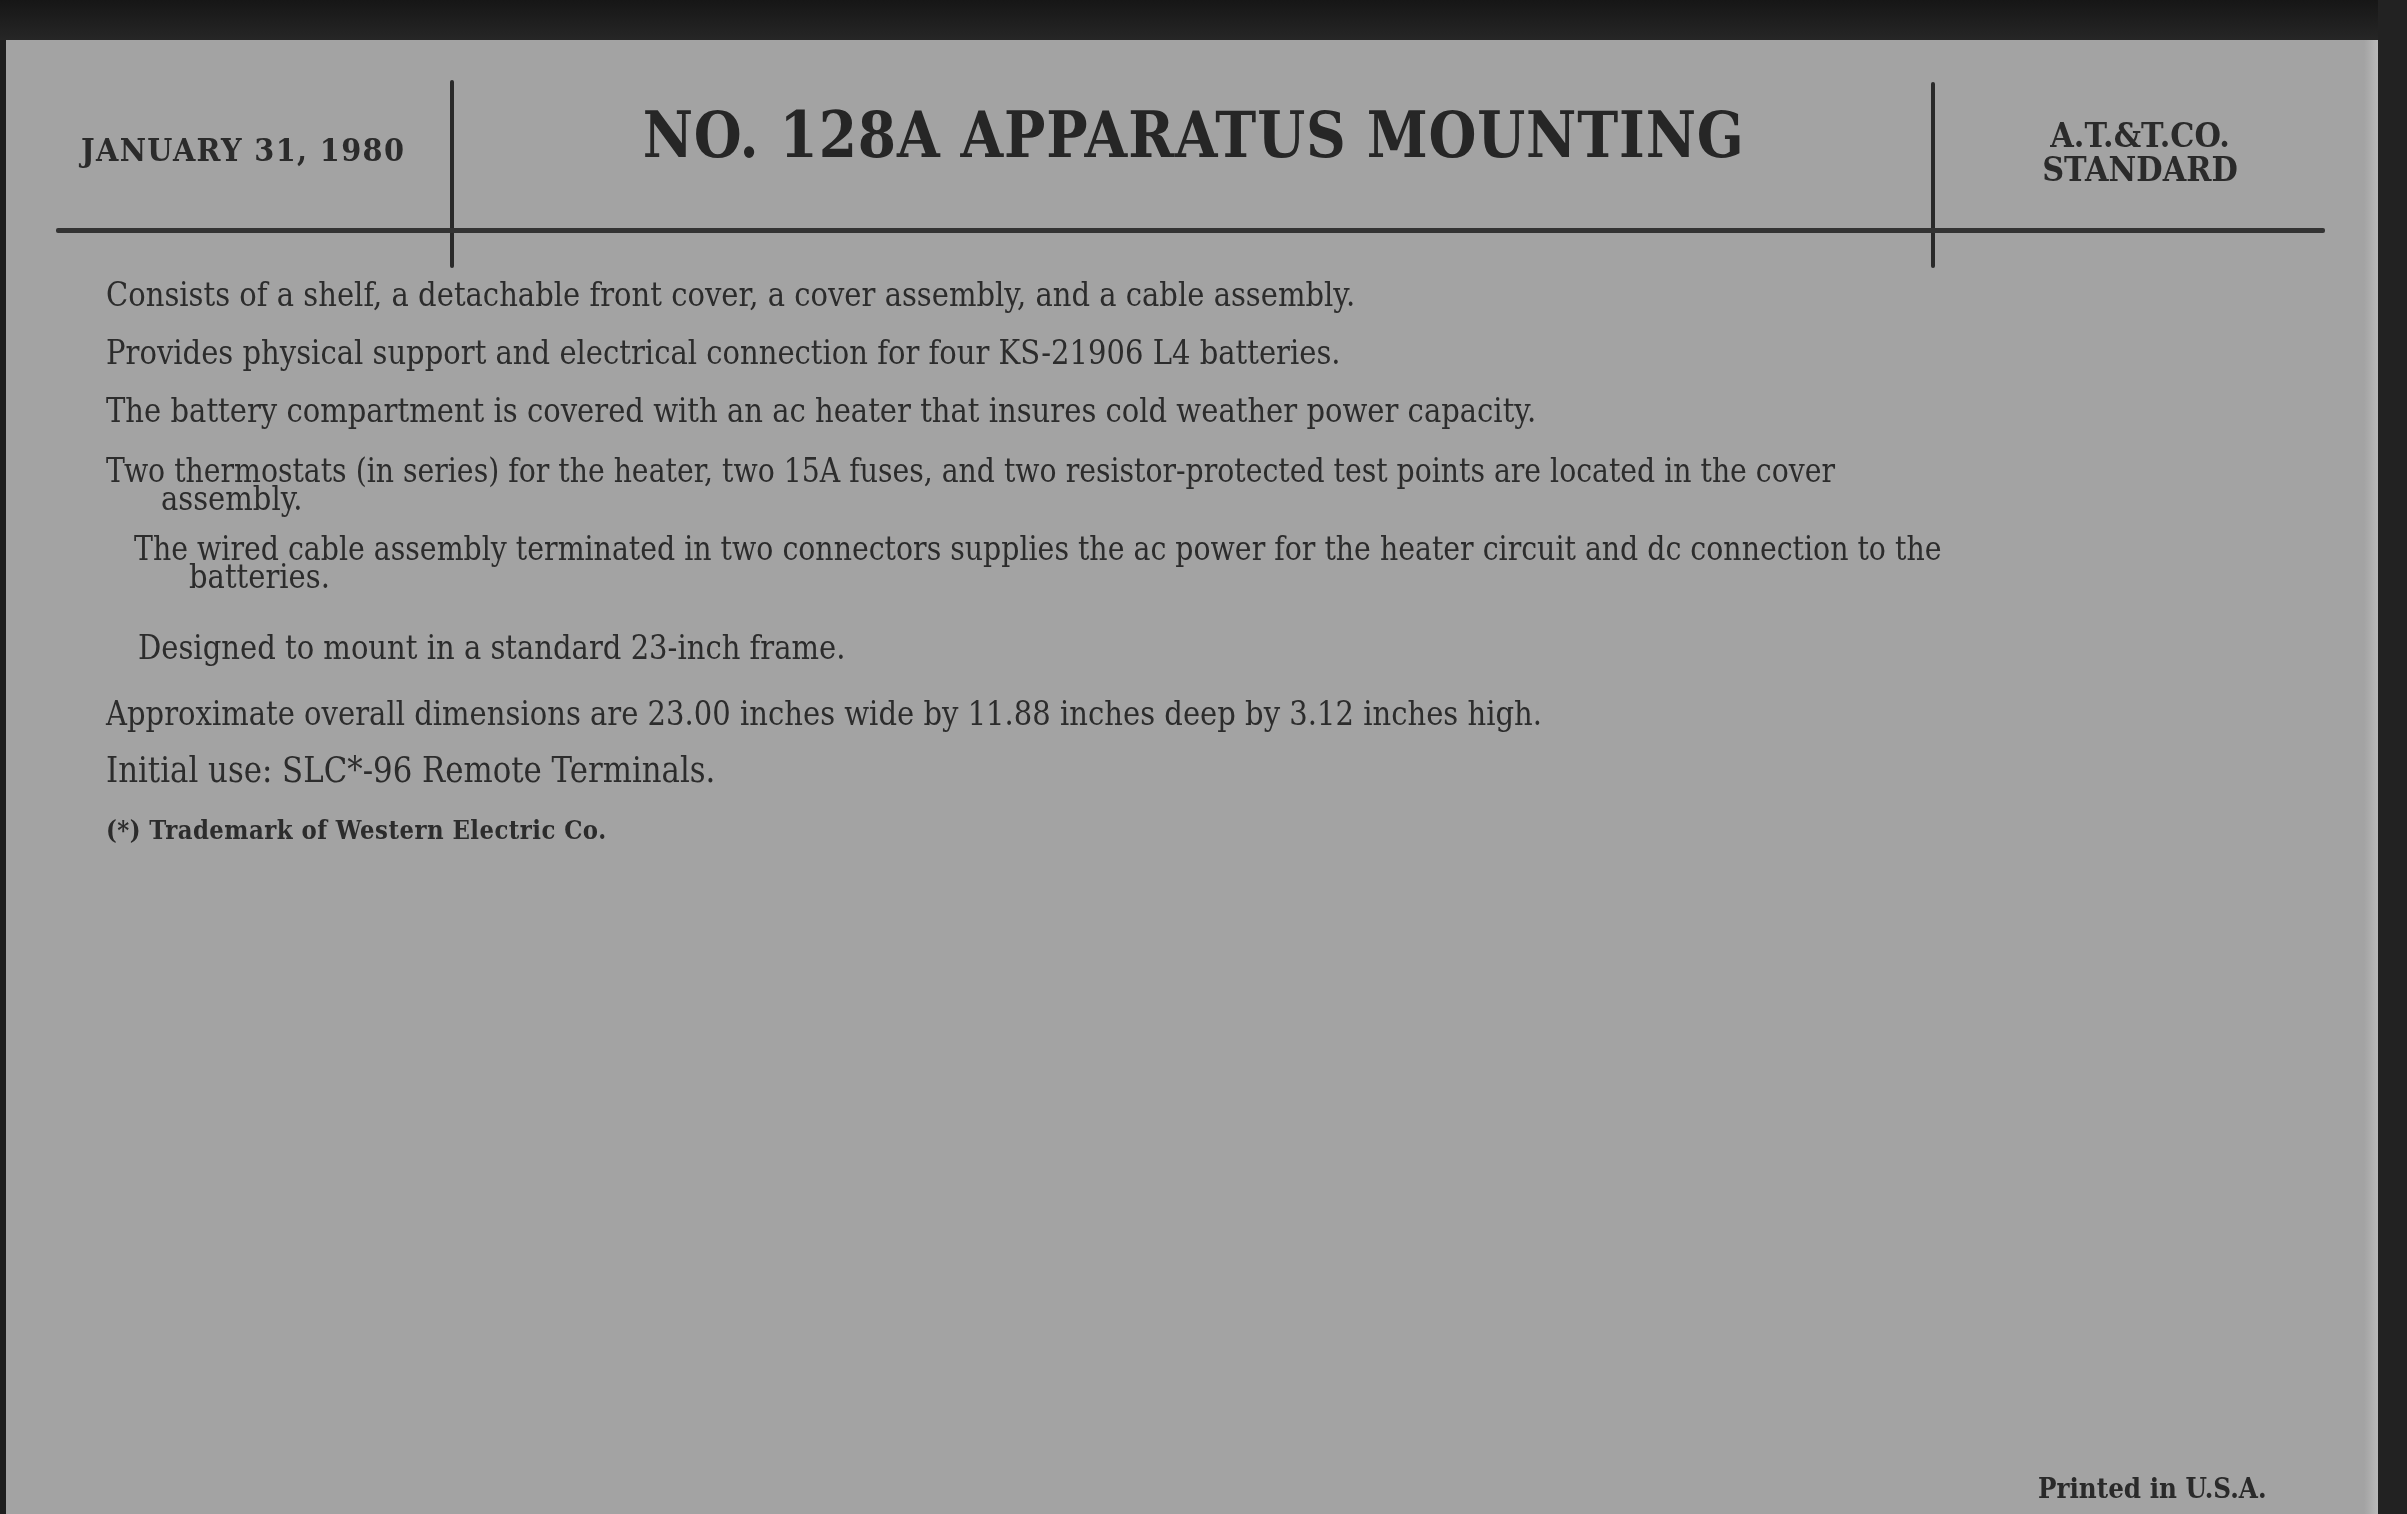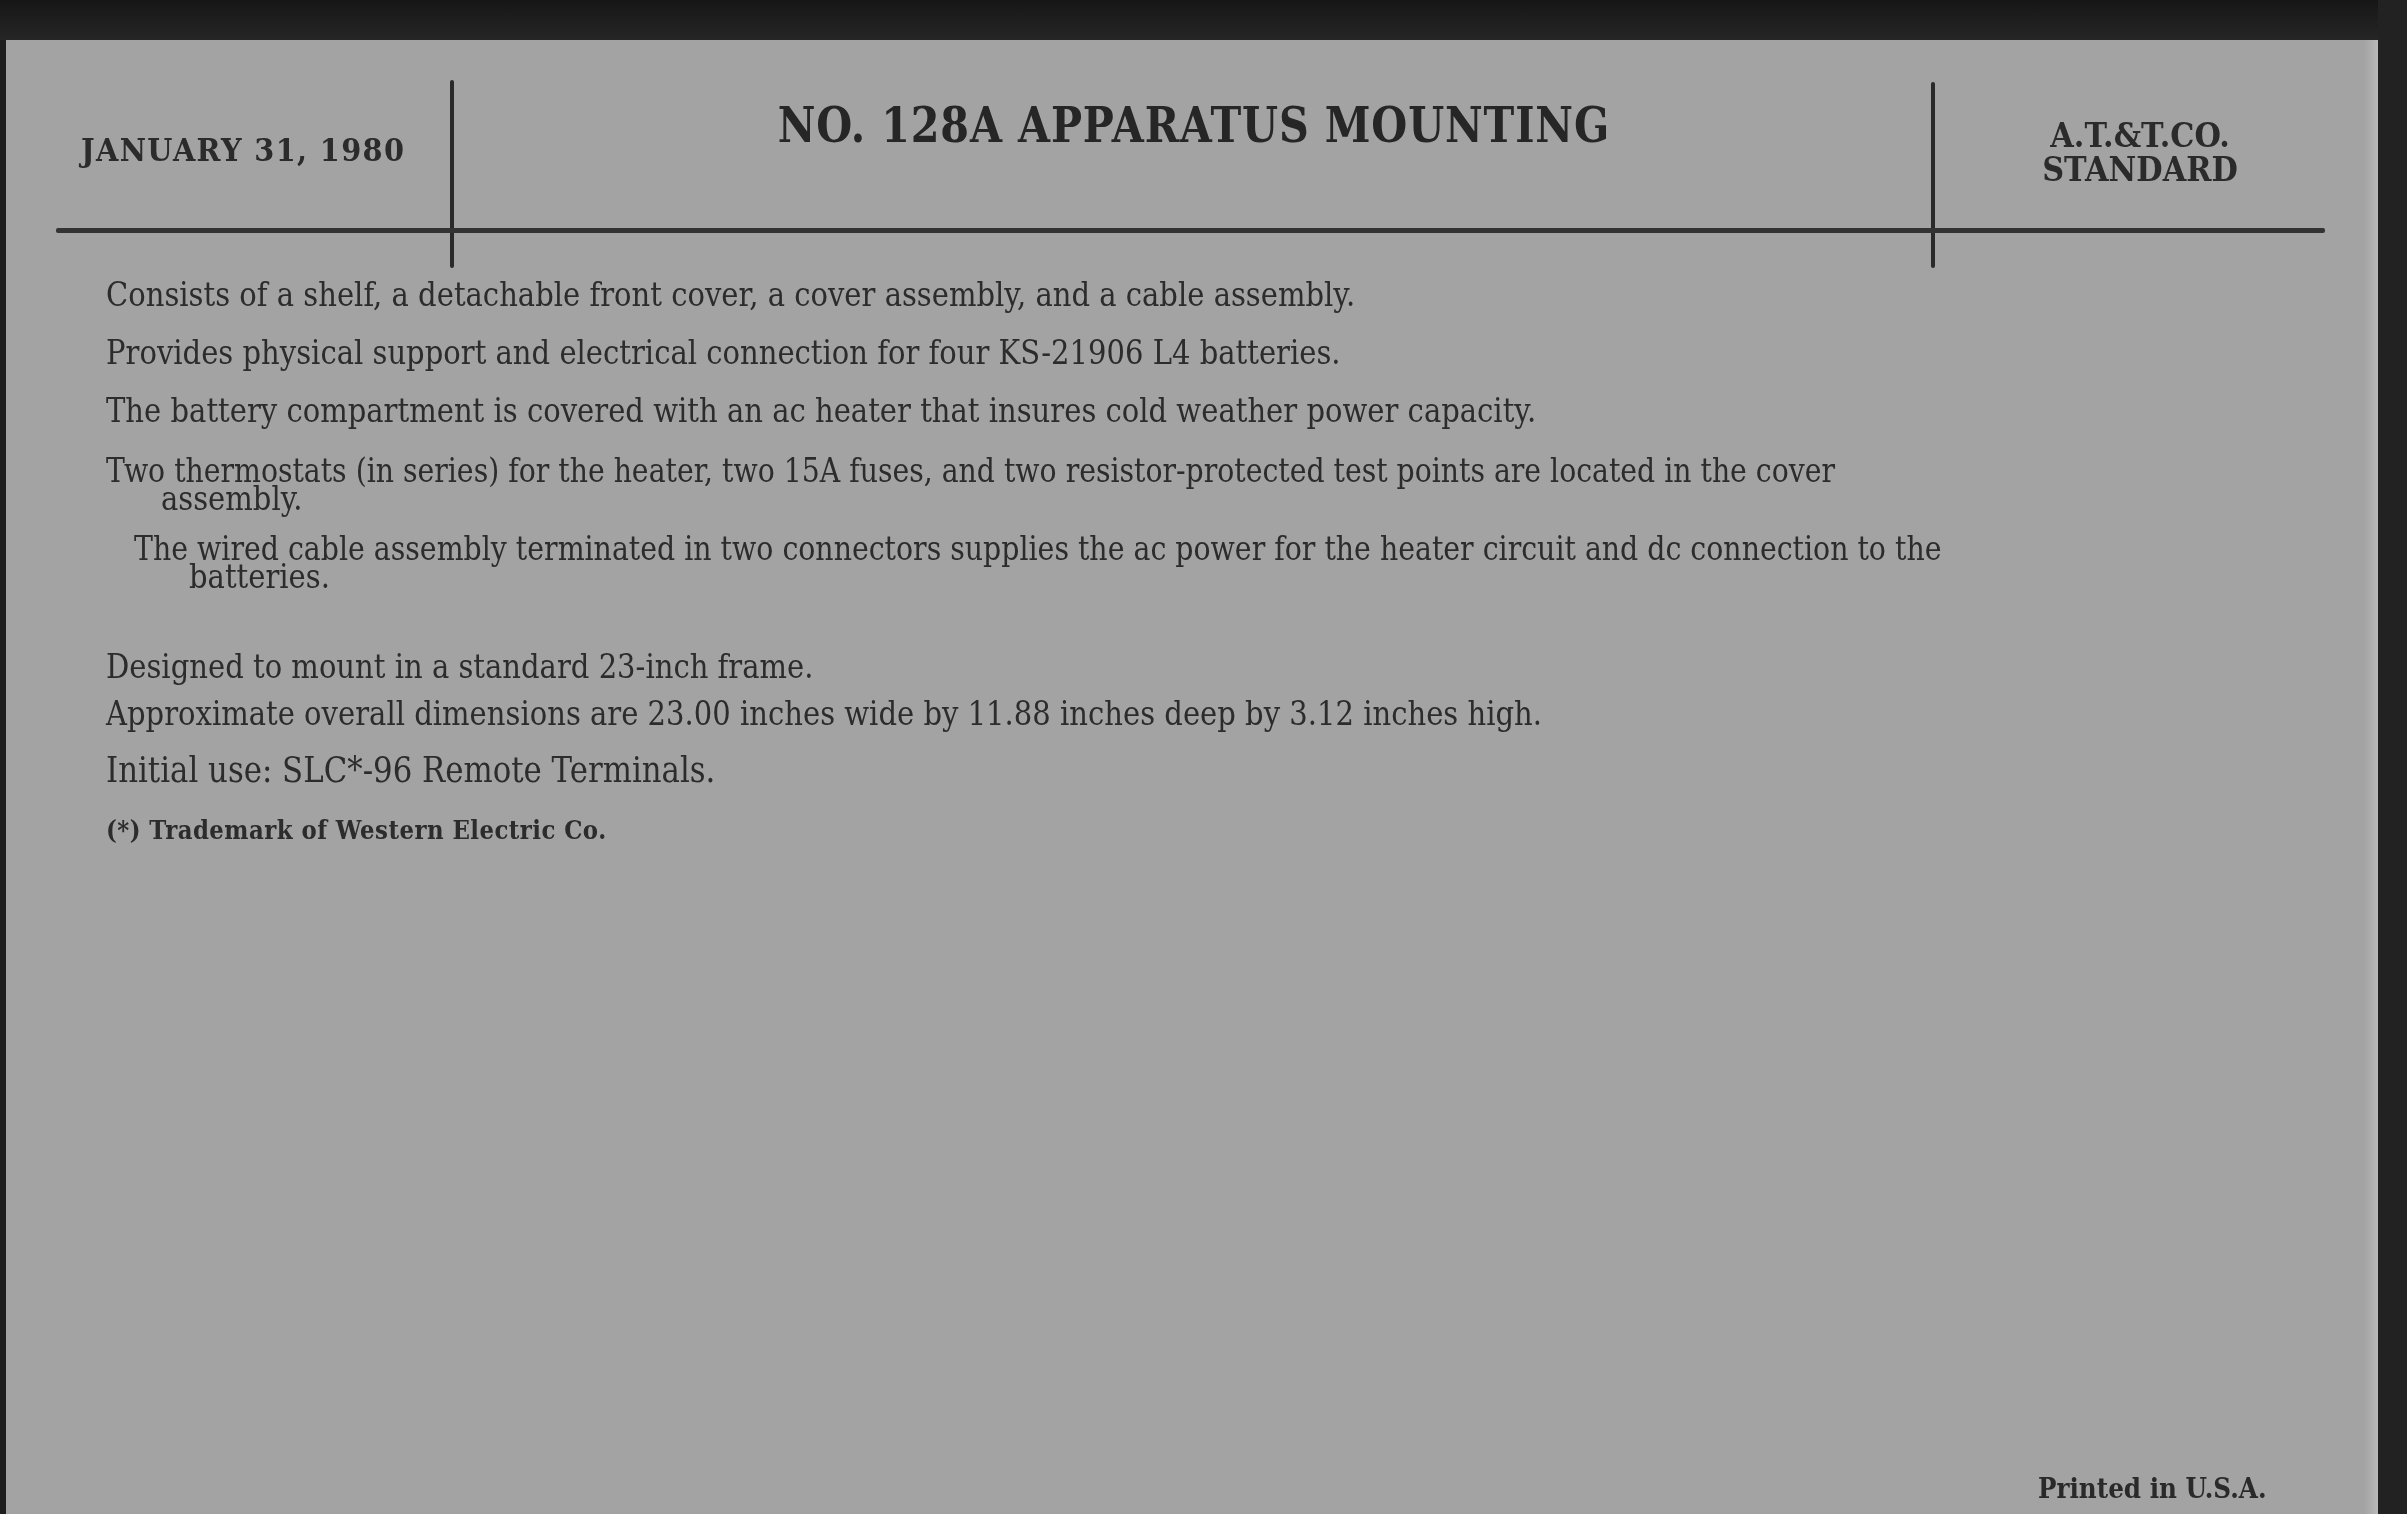--- a/index.html
+++ b/index.html
@@ -42,21 +42,21 @@
     color: #2b2b2b;
     transform: scaleX(0.9); transform-origin: left center;
   }
   .vrule {
     position: absolute; width: 4px; background: #2a2a2a; border-radius: 2px;
   }
   .vr1 { left: 444px; top: 40px; height: 188px; }
   .vr2 { left: 1925px; top: 42px; height: 186px; }
   .hdr-title {
     left: 455px; width: 1465px; top: 57px; text-align: center;
-    font-size: 48px; font-weight: bold; letter-spacing: 1px;
+    font-size: 64px; font-weight: bold; letter-spacing: 1px;
     color: #262626;
   }
   .hdr-title span { display: inline-block; transform: scaleX(0.86); }
   .hdr-std {
     left: 1931px; width: 406px; top: 79px; text-align: center;
     font-size: 33px; font-weight: bold; line-height: 34px;
     color: #2b2b2b;
   }
   .hdr-std div { transform: scaleX(0.92); }
   .hrule {
@@ -114,21 +114,21 @@
       <span class="cond">The battery compartment is covered with an ac heater that insures cold weather power capacity.</span>
     </div>
     <div class="para" style="top:412px;">
       <span class="cond" style="transform:scaleX(0.858);">Two thermostats (in series) for the heater, two 15A fuses, and two resistor-protected test points are located in the cover</span><br>
       <span class="cond" style="margin-left:55px; margin-top:-9px; position:relative; top:-9px;">assembly.</span>
     </div>
     <div class="para" style="top:490px;margin-left:28px;">
       <span class="cond" style="transform:scaleX(0.86);">The wired cable assembly terminated in two connectors supplies the ac power for the heater circuit and dc connection to the</span><br>
       <span class="cond" style="margin-left:55px; position:relative; top:-9px;">batteries.</span>
     </div>
-    <div class="para" style="top:608px;">
+    <div class="para" style="top:589px;margin-left:32px;">
       <span class="cond">Designed to mount in a standard 23-inch frame.</span>
     </div>
     <div class="para" style="top:655px;">
       <span class="cond">Approximate overall dimensions are 23.00 inches wide by 11.88 inches deep by 3.12 inches high.</span>
     </div>
     <div class="para" style="top:712px;">
       <span class="cond" style="font-size:35px;">Initial use: SLC*-96 Remote Terminals.</span>
     </div>
     <div class="para footnote" style="top:772px;">
       <span class="cond">(*) Trademark of Western Electric Co.</span>

